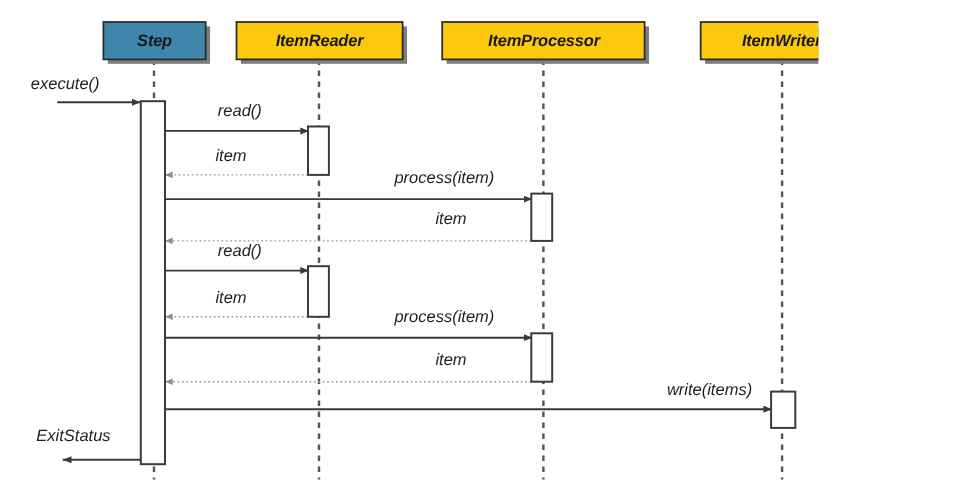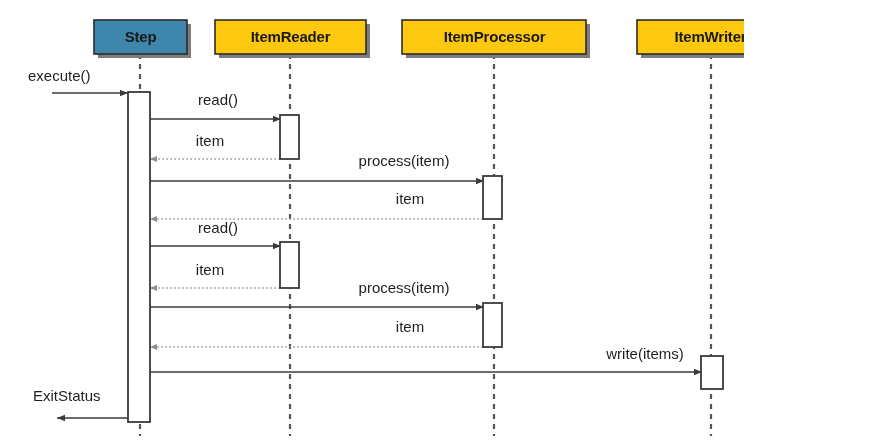--- a/index.html
+++ b/index.html
@@ -9,20 +9,21 @@
   }
   body {
     font-family: "Liberation Sans", sans-serif;
   }
   #diagram-root {
     position: relative;
     width: 744px;
     height: 447px;
     background: #ffffff;
     overflow: hidden;
+    font-style: italic;
   }
   #seq-svg {
     position: absolute;
     left: 0;
     top: 0;
   }
   .participant-label {
     font-family: "Liberation Sans", sans-serif;
     font-weight: bold;
     font-size: 15px;

